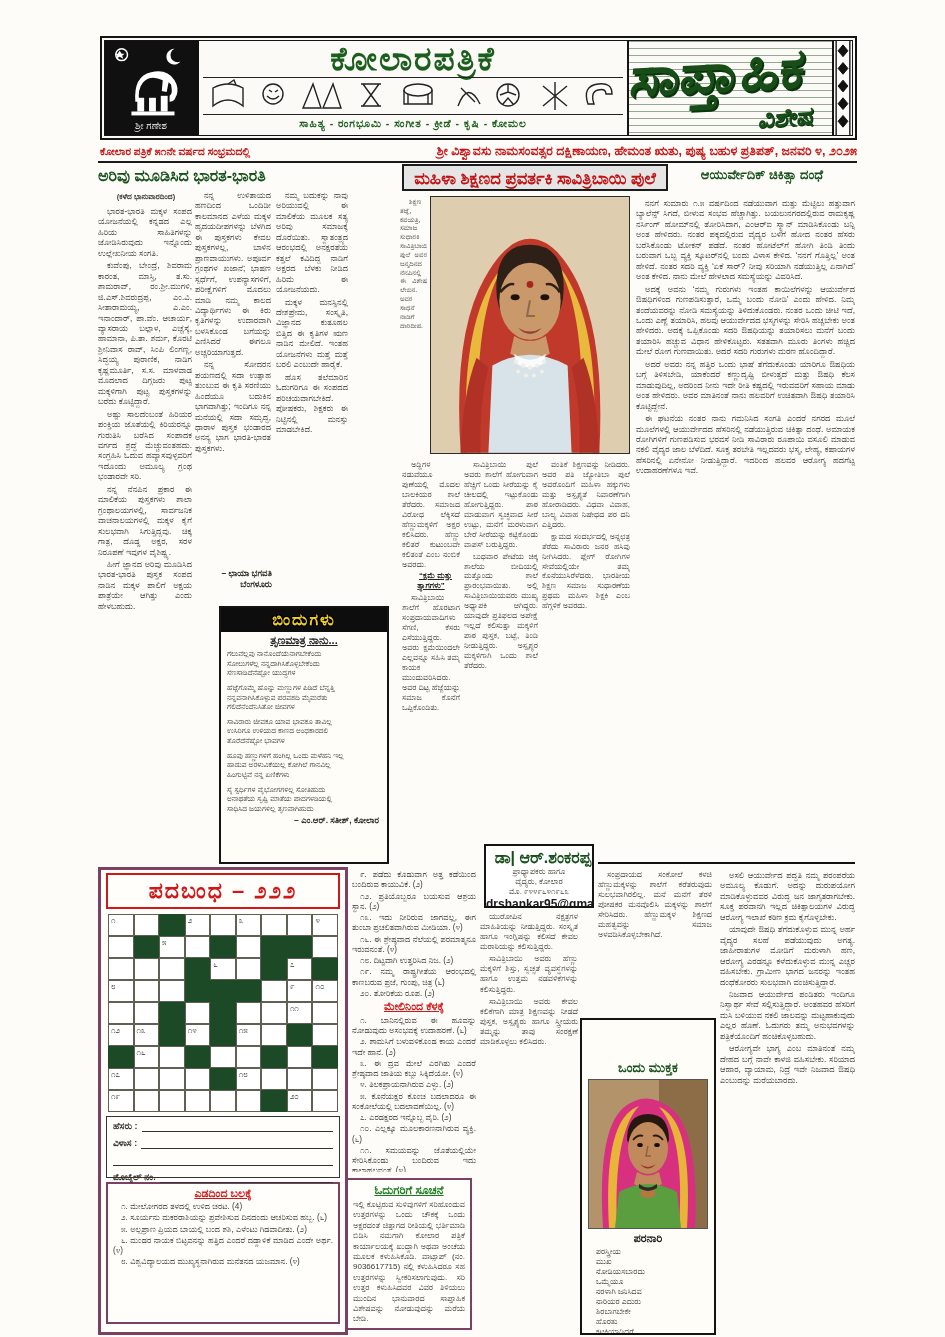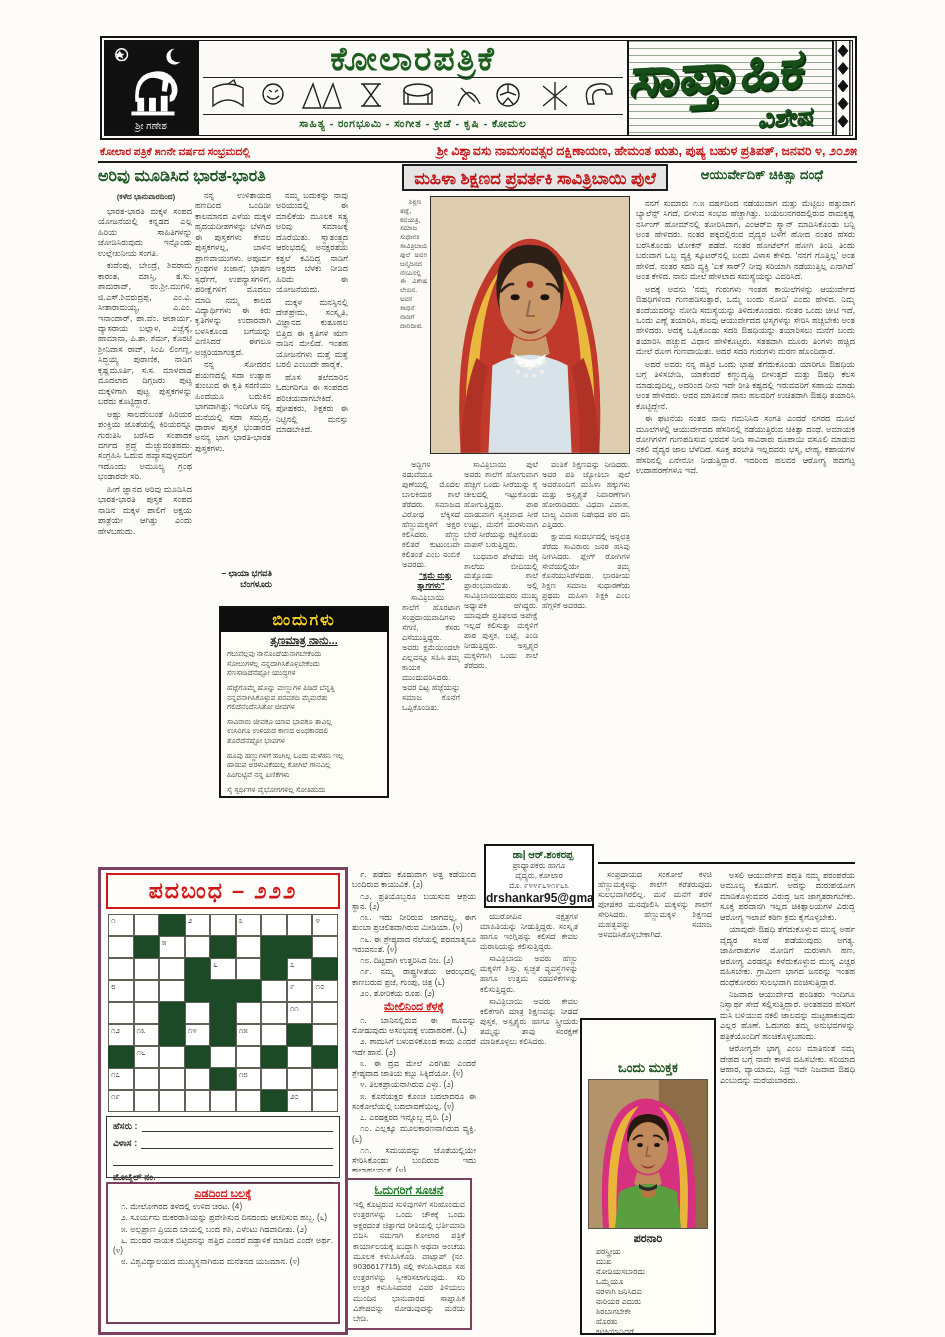--- a/index.html
+++ b/index.html
@@ -42,42 +42,42 @@
   .bodycol .para{text-indent:9px;margin:0 0 2px 0;}
   .sig{font-weight:bold;font-size:8.5px;text-align:right;color:#2c2c24;}
   .subnote{position:absolute;font-size:7.5px;font-weight:bold;color:#3b3b30;text-align:center;}
 
   #col-L1{left:98px;top:206px;width:94px;height:658px;}
   #col-L2{left:195px;top:190px;width:76px;height:376px;}
   #L2-sig{left:196px;top:568px;width:76px;}
   #col-L3{left:276px;top:190px;width:72px;height:412px;}
 
   
-  #poem-box{left:219px;top:606px;width:170px;height:192px;border:2px solid #141414;box-sizing:border-box;background:#fffdf8;overflow:hidden;}
+  #poem-box{left:219px;top:606px;width:170px;height:258px;border:2px solid #141414;box-sizing:border-box;background:#fffdf8;overflow:hidden;}
   #poem-banner{background:#0d0d0d;height:24px;text-align:center;}
   #poem-banner span{font-size:16px;font-weight:bold;color:#f2d024;letter-spacing:2px;line-height:24px;
      text-shadow:1px 1px 0 #000,-1px 1px 0 #000,1px -1px 0 #000,-1px -1px 0 #000;}
   #poem-title{font-size:11px;font-weight:bold;text-align:center;margin:2px 0;color:#222;text-decoration:underline;}
   #poem-lines{font-size:7.4px;line-height:1.3;padding:0 6px;color:#33332a;}
   #poem-lines .gap{height:5px;}
   #poem-sig{padding:2px 8px 0 0;}
 
   
   #flank-col{left:400px;top:198px;width:27px;height:256px;font-size:6.8px;line-height:1.3;}
   #portrait{left:430px;top:196px;width:200px;height:258px;border:1.5px solid #2c2c2c;box-sizing:border-box;background:#e7dcc4;}
   #portrait svg{display:block;width:100%;height:100%;}
   #col-C1{left:402px;top:460px;width:58px;height:402px;font-size:7.9px;}
   #col-C2{left:464px;top:460px;width:74px;height:402px;font-size:7.9px;}
   #col-C3{left:542px;top:460px;width:88px;height:380px;font-size:7.9px;}
   .subhead{font-weight:bold;text-decoration:underline;text-align:center;text-indent:0;color:#262620;margin:2px 0;}
 
   
   #doctor-box{left:484px;top:844px;width:110px;height:64px;border:2px solid #141414;box-sizing:border-box;background:#fff;
      text-align:center;padding-top:3px;overflow:hidden;}
-  #doctor-box .dname{font-size:10px;font-weight:bold;color:#15501a;margin-left:8px;}
+  #doctor-box .dname{font-size:16px;font-weight:bold;color:#15501a;margin-left:8px;}
   #doctor-box .dline{font-size:8px;color:#3b3b30;line-height:1.25;}
   #doctor-box .demail{font-size:12px;font-weight:bold;color:#1a1a1a;}
 
   
   #col-R1{left:636px;top:198px;width:219px;height:660px;}
   #mid-rule{left:598px;top:862px;width:257px;height:2px;background:#111;}
 
   
   #xw-box{left:98px;top:867px;width:250px;height:468px;border:3px solid #7c4060;box-sizing:border-box;background:#fffefb;overflow:hidden;}
   #xw-title-box{margin:3px 5px;border:2.5px solid #d01818;height:32px;text-align:center;}
@@ -176,20 +176,21 @@
 
   <div class="abs" id="hl-left">ಅರಿವು ಮೂಡಿಸಿದ ಭಾರತ-ಭಾರತಿ</div>
   <div class="abs" id="hl-center">ಮಹಿಳಾ ಶಿಕ್ಷಣದ ಪ್ರವರ್ತಕಿ ಸಾವಿತ್ರಿಬಾಯಿ ಪುಲೆ</div>
   <div class="abs" id="hl-right">ಆಯುರ್ವೇದಿಕ್ ಚಿಕಿತ್ಸಾ ದಂಧೆ</div>
 
   <div class="subnote" style="left:98px;top:192px;width:96px;">(ಕಳೆದ ಭಾನುವಾರದಿಂದ)</div>
   <div class="bodycol" id="col-L1">
       <div class="para">ಭಾರತ-ಭಾರತಿ ಮಕ್ಕಳ ಸಂಪದ ಯೋಜನೆಯಲ್ಲಿ ಕನ್ನಡದ ಎಲ್ಲ ಹಿರಿಯ ಸಾಹಿತಿಗಳನ್ನು ಜೋಡಿಸಿರುವುದು ಇನ್ನೊಂದು ಉಲ್ಲೇಖನೀಯ ಸಂಗತಿ.</div>
       <div class="para">ಕುವೆಂಪು, ಬೇಂದ್ರೆ, ಶಿವರಾಮ ಕಾರಂತ, ಮಾಸ್ತಿ, ತ.ಸು. ಶಾಮರಾವ್, ರಂ.ಶ್ರೀ.ಮುಗಳಿ, ಜಿ.ಎಸ್.ಶಿವರುದ್ರಪ್ಪ, ಎಂ.ವಿ. ಸೀತಾರಾಮಯ್ಯ, ಎ.ಎಂ. ಇನಾಂದಾರ್, ಪಾ.ವೆಂ. ಆಚಾರ್ಯ, ವ್ಯಾಸರಾಯ ಬಲ್ಲಾಳ, ಎಚ್ಚೆಸ್ಕೆ, ಹಾಮಾನಾ, ಪಿ.ತಾ. ಶರ್ಮ, ಕೊರಟಿ ಶ್ರೀನಿವಾಸ ರಾವ್, ಸಿಂಪಿ ಲಿಂಗಣ್ಣ, ಸಿದ್ಧಯ್ಯ ಪುರಾಣಿಕ, ನಾಡಿಗ ಕೃಷ್ಣಮೂರ್ತಿ, ಸ.ಸ. ಮಾಳವಾಡ ಮೊದಲಾದ ದಿಗ್ಗಜರು ಪುಟ್ಟ ಮಕ್ಕಳಿಗಾಗಿ ಪುಟ್ಟ ಪುಸ್ತಕಗಳನ್ನು ಬರೆದು ಕೊಟ್ಟಿದ್ದಾರೆ.</div>
       <div class="para">ಅಷ್ಟು ಸಾಲದೆಂಬಂತೆ ಹಿರಿಯರ ಪಂಕ್ತಿಯ ಜೊತೆಯಲ್ಲಿ ಕಿರಿಯರನ್ನೂ ಗುರುತಿಸಿ ಬರೆಸಿದ ಸಂಪಾದಕ ವರ್ಗದ ಶ್ರದ್ಧೆ ಮೆಚ್ಚುವಂತಹದು. ಸಂಗ್ರಹಿಸಿ ಓದುವ ಹವ್ಯಾಸವುಳ್ಳವರಿಗೆ ಇದೊಂದು ಅಮೂಲ್ಯ ಗ್ರಂಥ ಭಂಡಾರವೇ ಸರಿ.</div>
+      <div class="para">ನನ್ನ ನೆನಪಿನ ಪ್ರಕಾರ ಈ ಮಾಲಿಕೆಯ ಪುಸ್ತಕಗಳು ಶಾಲಾ ಗ್ರಂಥಾಲಯಗಳಲ್ಲಿ, ಸಾರ್ವಜನಿಕ ವಾಚನಾಲಯಗಳಲ್ಲಿ ಮಕ್ಕಳ ಕೈಗೆ ಸುಲಭವಾಗಿ ಸಿಗುತ್ತಿದ್ದವು. ಚಿಕ್ಕ ಗಾತ್ರ, ದೊಡ್ಡ ಅಕ್ಷರ, ಸರಳ ನಿರೂಪಣೆ ಇವುಗಳ ವೈಶಿಷ್ಟ್ಯ.</div>
       <div class="para">ಹೀಗೆ ಜ್ಞಾನದ ಅರಿವು ಮೂಡಿಸಿದ ಭಾರತ-ಭಾರತಿ ಪುಸ್ತಕ ಸಂಪದ ನಾಡಿನ ಮಕ್ಕಳ ಪಾಲಿಗೆ ಅಕ್ಷಯ ಪಾತ್ರೆಯೇ ಆಗಿತ್ತು ಎಂದು ಹೇಳಬಹುದು.</div>
     </div>
   <div class="bodycol" id="col-L2">
       <div class="para">ನನ್ನ ಉಳಿತಾಯದ ಹಣದಿಂದ ಒಂದಿಡೀ ಕಾಲಮಾನದ ಎಳೆಯ ಮಕ್ಕಳ ಹೃದಯದೀಪಗಳನ್ನು ಬೆಳಗಿದ ಈ ಪುಸ್ತಕಗಳು ಕೇವಲ ಪುಸ್ತಕಗಳಲ್ಲ, ಬಾಳಿನ ಪ್ರಾಣವಾಯುಗಳು. ಅಪೂರ್ವ ಗ್ರಂಥಗಳ ಖಜಾನೆ; ಭಾಷಣ ಸ್ಪರ್ಧೆಗೆ, ಉಪನ್ಯಾಸಗಳಿಗೆ, ಪರೀಕ್ಷೆಗಳಿಗೆ ಮೊದಲು ಮಾಡಿ ನಮ್ಮ ಕಾಲದ ವಿದ್ಯಾರ್ಥಿಗಳು ಈ ಕಿರು ಕೃತಿಗಳನ್ನು ಉದಾರವಾಗಿ ಬಳಸಿಕೊಂಡ ಬಗೆಯನ್ನು ಎಣಿಸಿದರೆ ಈಗಲೂ ಅಚ್ಚರಿಯಾಗುತ್ತದೆ.</div>
       <div class="para">ನನ್ನ ಸೋದರನ ಪಯಣದಲ್ಲಿ ಸದಾ ಉತ್ಸಾಹ ತುಂಬುವ ಈ ಕೃತಿ ಸರಣಿಯು ಹಿಂದೆಯೂ ಬದುಕಿನ ಭಾಗವಾಗಿತ್ತು; ಇಂದಿಗೂ ನನ್ನ ಮನೆಯಲ್ಲಿ ಸದಾ ಸಮೃದ್ಧ, ಧಾರಾಳ ಪುಸ್ತಕ ಭಂಡಾರದ ಅನನ್ಯ ಭಾಗ ಭಾರತಿ-ಭಾರತ ಪುಸ್ತಕಗಳು.</div>
     </div>
   <div class="abs" id="L2-sig">
     <div class="sig">– ಛಾಯಾ ಭಗವತಿ</div>
     <div class="sig">ಬೆಂಗಳೂರು</div>
   </div>

